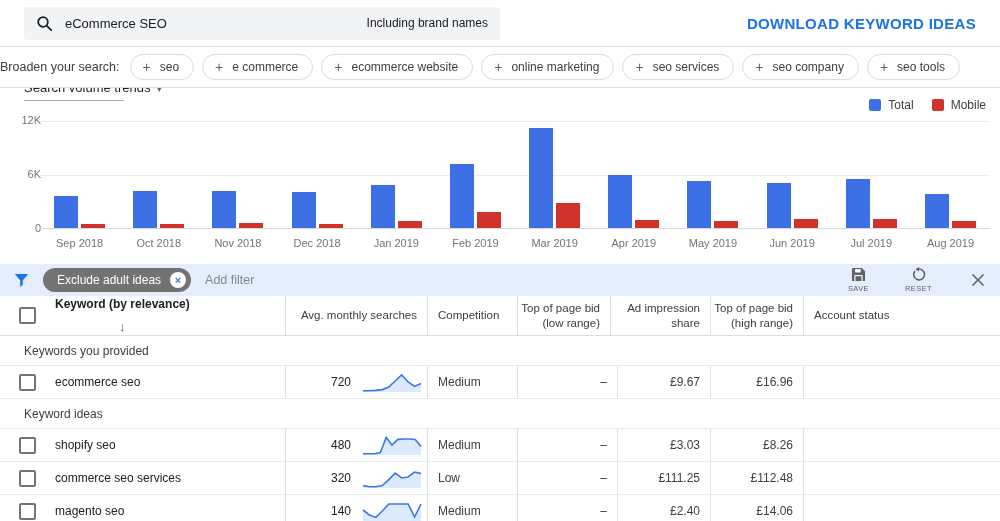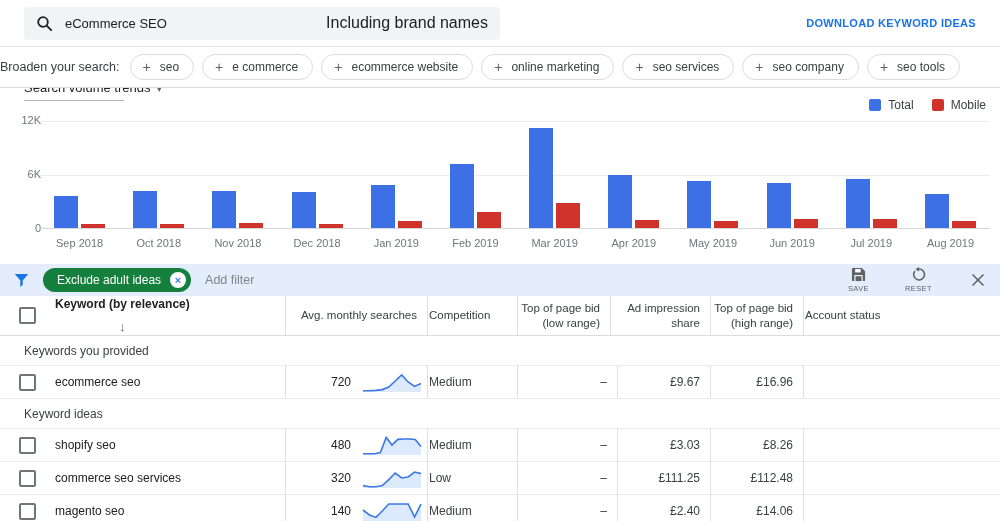--- a/index.html
+++ b/index.html
@@ -5,23 +5,23 @@
   * { margin:0; padding:0; box-sizing:border-box; }
   body { font-family:"Liberation Sans","DejaVu Sans",sans-serif; background:#fff; }
   .app { position:relative; width:1000px; height:521px; overflow:hidden; background:#fff; }
 
   
   .topbar { height:47px; display:flex; align-items:center; border-bottom:1px solid #E0E0E0; }
   .search-box { margin-left:24px; width:476px; height:33px; background:#F1F3F4; border-radius:4px;
                 display:flex; align-items:center; padding:0 12px; }
   .search-icon { display:flex; margin-right:12px; }
   .search-value { font-size:13px; color:#202124; border:none; background:transparent; outline:none; width:230px; }
-  .brand-label { margin-left:auto; font-size:16px; color:#202124;padding-left:25px; }
+  .brand-label { margin-left:auto; font-size:12px; color:#202124;padding-left:25px; }
   .download-link { margin-left:auto; margin-right:24px; color:#1A73E8; font-weight:bold;
-                   font-size:11px; letter-spacing:.3px; cursor:pointer; white-space:nowrap;padding-left:16px; }
+                   font-size:15px; letter-spacing:.3px; cursor:pointer; white-space:nowrap;padding-left:16px; }
 
   
   .broaden { height:40px; display:flex; align-items:center; }
   .broaden-label { font-size:12.5px; color:#3C4043; margin-right:10px; white-space:nowrap; }
   .chips { display:flex; gap:8px; align-items:center; }
   .chip { height:26px; border:1px solid #DADCE0; border-radius:14px; display:flex; align-items:center;
           gap:9px; padding:0 14px 0 12px; cursor:pointer; background:#fff; }
   .chip-plus { font-size:14px; color:#5F6368; line-height:1; }
   .chip-label { font-size:12px; color:#3C4043; white-space:nowrap; }
 
@@ -39,36 +39,36 @@
   .bars { position:absolute; inset:0; display:flex; }
   .bar-group { flex:1; display:flex; align-items:flex-end; justify-content:center; gap:3px; height:100%; }
   .bar { width:24px; }
   .ytick { position:absolute; left:11px; width:30px; text-align:right; font-size:11px; color:#70757A; }
   .xlabels { position:absolute; left:40px; right:10px; top:149px; display:flex; }
   .x-label { flex:1; text-align:center; font-size:11px; color:#70757A; white-space:nowrap; }
 
   
   .filter-bar { height:32px; background:#E4EDFB; display:flex; align-items:center; padding:0 14px; gap:14px; }
   .funnel { display:flex; }
-  .filter-chip { height:24px; border-radius:12px; background:#15803d; color:#fff; display:flex;
+  .filter-chip { height:24px; border-radius:12px; background:#737373; color:#fff; display:flex;
                  align-items:center; gap:9px; padding:0 5px 0 14px; font-size:12px; cursor:pointer; white-space:nowrap; }
   .chip-remove { width:16px; height:16px; border-radius:50%; background:#fff; color:#3F76E3;
                  display:flex; align-items:center; justify-content:center; font-size:11px; font-weight:bold; cursor:pointer; }
   .add-filter { color:#80868B; font-size:12.5px; cursor:text; }
   .filter-right { margin-left:auto; display:flex; align-items:center; gap:36px; }
   .icon-btn { display:flex; flex-direction:column; align-items:center; gap:2px; cursor:pointer; }
   .icon-btn .icon-label { font-size:7.5px; color:#5F6368; letter-spacing:.4px; }
   .close-x { display:flex; cursor:pointer; margin-left:2px; }
 
   
   .thead { display:flex; height:40px; border-bottom:1px solid #DADCE0; }
   .cell { display:flex; align-items:center; height:100%; font-size:12px; color:#3C4043; }
   .hcell { font-size:11.5px; line-height:1.25; }
   .right { justify-content:flex-end; text-align:right; padding-right:10px; }
-  .left  { padding-left:1px; }
+  .left  { padding-left:10px; }
   .col-check  { width:55px; justify-content:center; }
   .col-kw     { width:230px; }
   .col-avg    { width:142px; }
   .col-comp   { width:90px; }
   .col-ad     { width:100px; }
   .col-low    { width:93px; }
   .col-high   { width:93px; }
   .col-status { flex:1; }
   .vline { border-left:1px solid #E0E0E0; }
   .kw-head { font-weight:bold; color:#202124; display:flex; align-items:center; gap:8px; cursor:pointer;flex-direction:column; }

